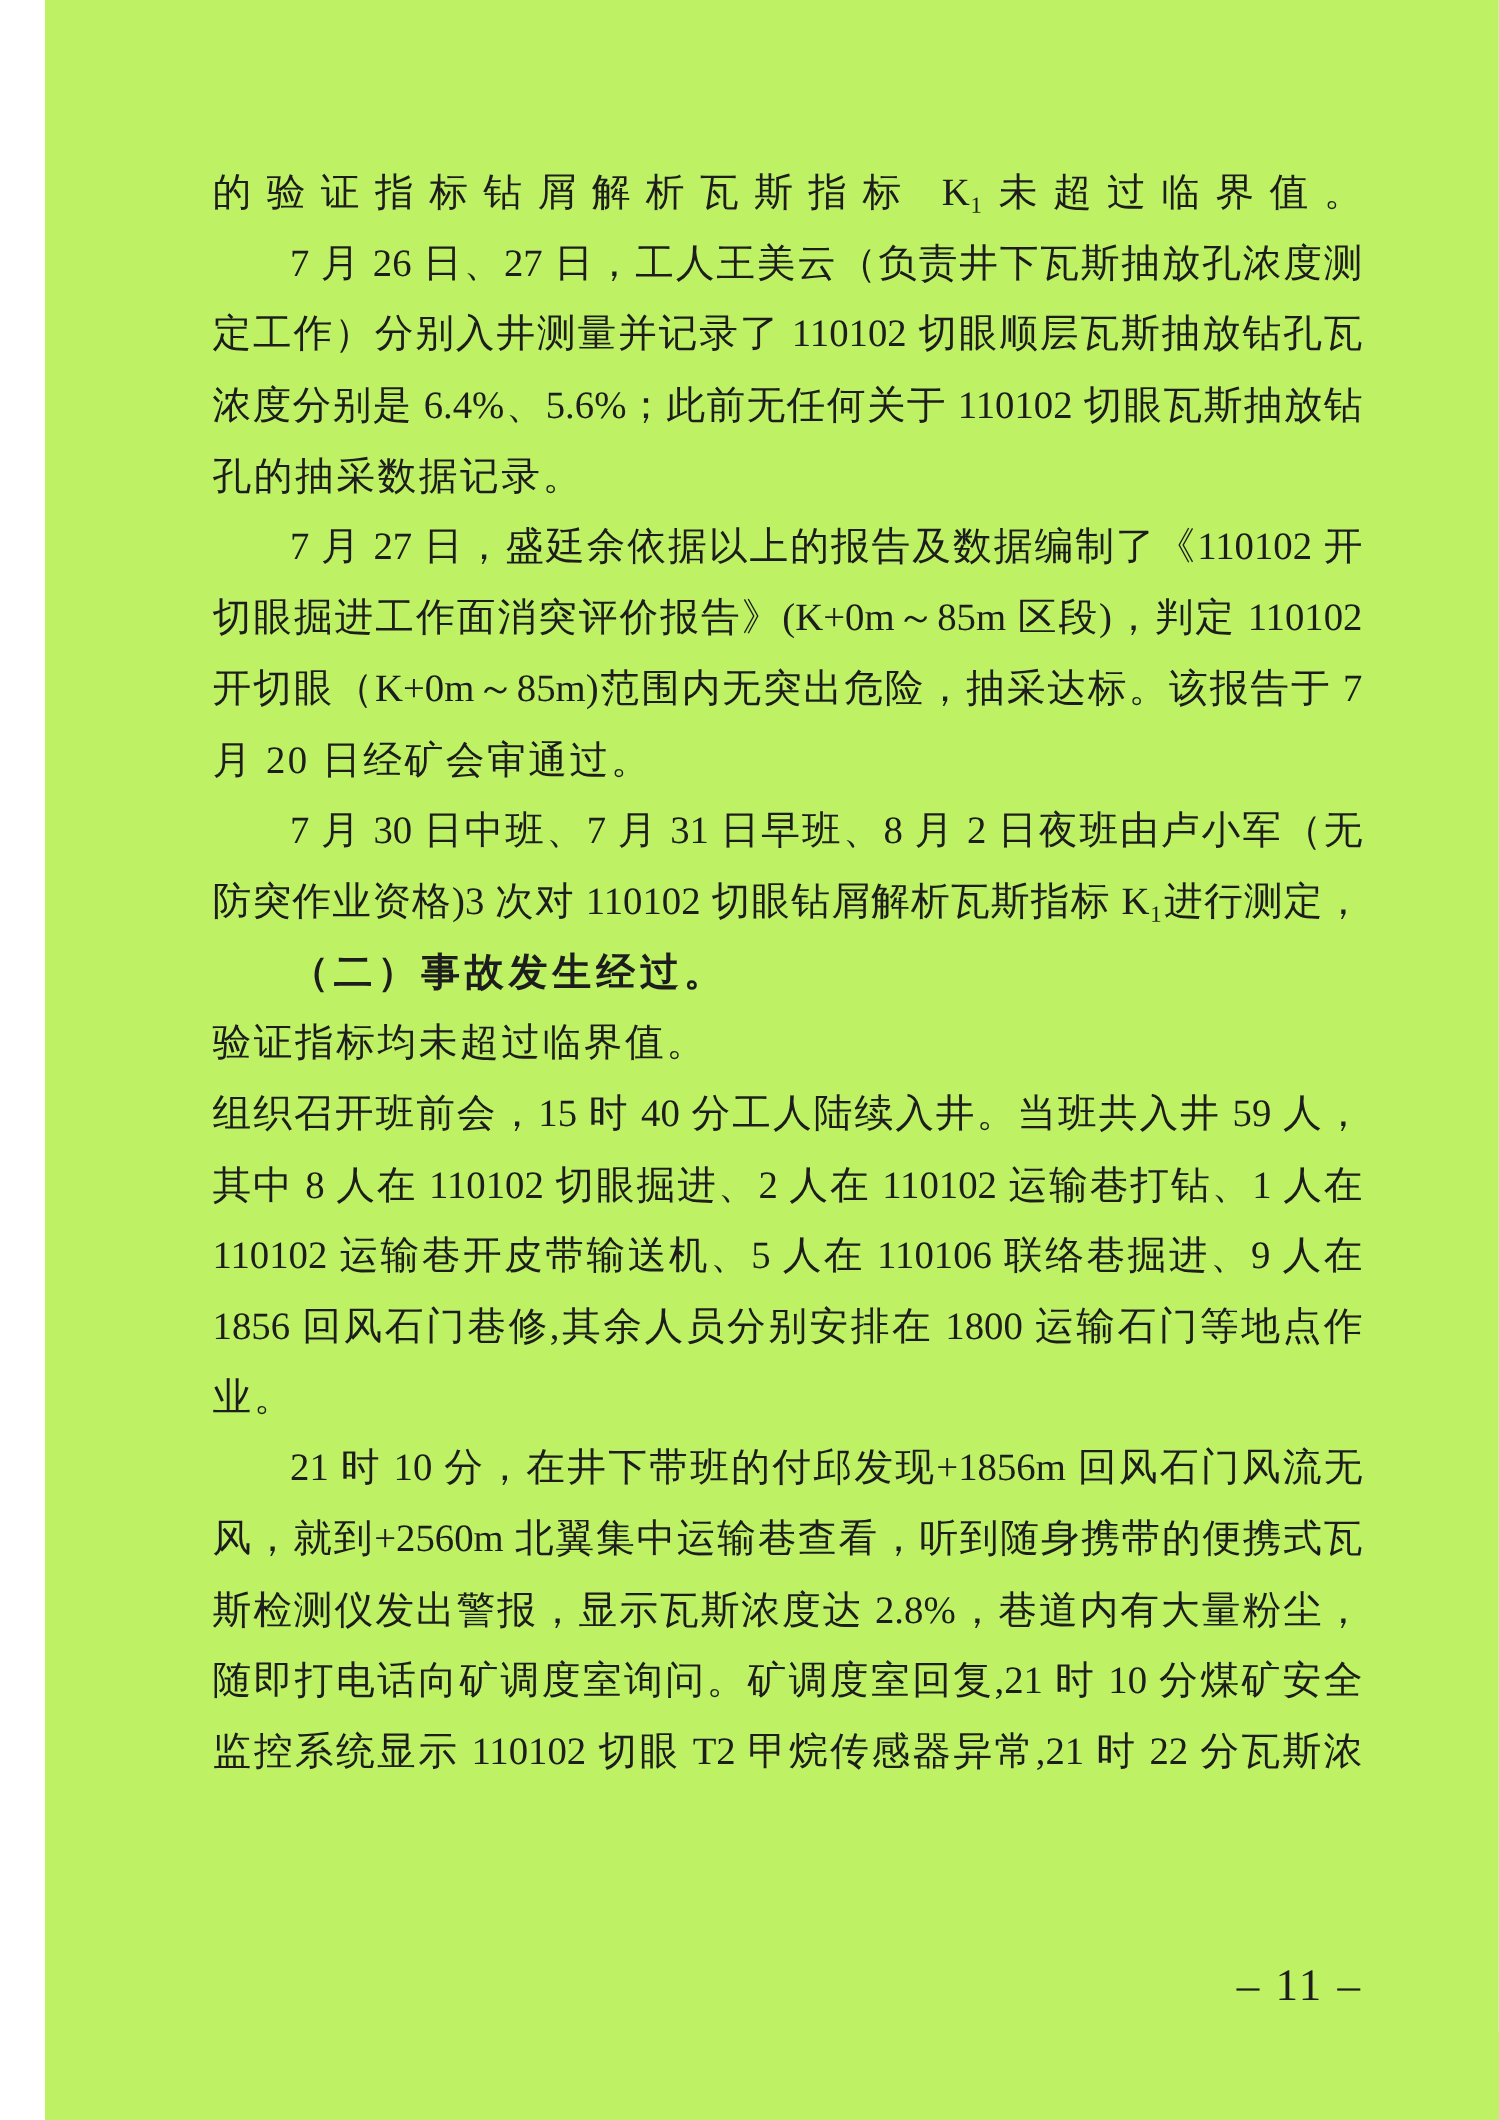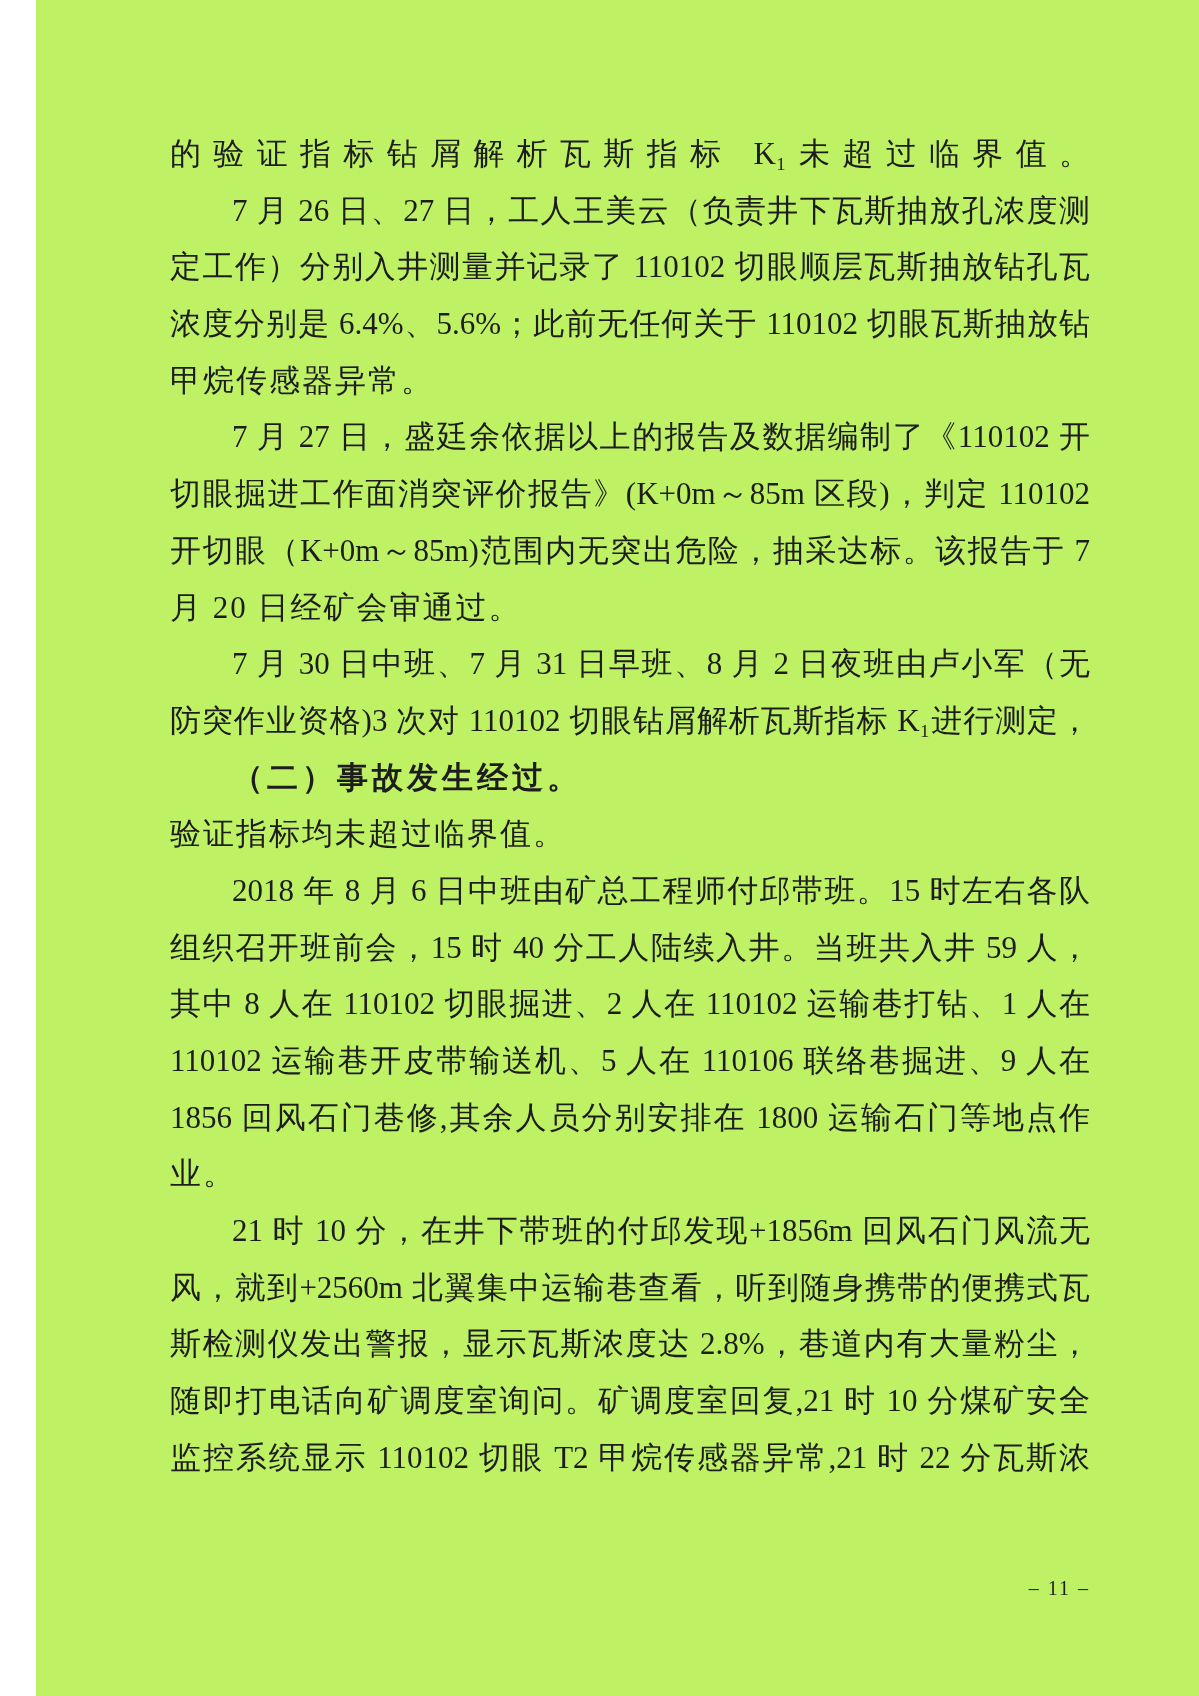--- a/index.html
+++ b/index.html
@@ -43,44 +43,43 @@
   .line.heading {
     font-weight: bold;
     letter-spacing: 4px;
   }
   .page-number {
     position: absolute;
     left: 134px;
     top: 1570px;
     width: 920px;
     text-align: right;
-    font-size: 20px;
+    font-size: 36px;
     line-height: 36px;
     letter-spacing: 2px;
   }
 </style>
 </head>
 <body>
 
 <div class="page">
   <div class="text-block">
     <div class="line fill">的验证指标钻屑解析瓦斯指标 K₁未超过临界值。</div>
     <div class="line fill indent">7 月 26 日、27 日，工人王美云（负责井下瓦斯抽放孔浓度测</div>
     <div class="line fill">定工作）分别入井测量并记录了 110102 切眼顺层瓦斯抽放钻孔瓦</div>
     <div class="line fill">浓度分别是 6.4%、5.6%；此前无任何关于 110102 切眼瓦斯抽放钻</div>
-    <div class="line">甲烷传感器异常。</div>
+    <div class="line">孔的抽采数据记录。</div>
     <div class="line fill indent">7 月 27 日，盛廷余依据以上的报告及数据编制了《110102 开</div>
     <div class="line fill">切眼掘进工作面消突评价报告》(K+0m～85m 区段)，判定 110102</div>
     <div class="line fill">开切眼（K+0m～85m)范围内无突出危险，抽采达标。该报告于 7</div>
     <div class="line">月 20 日经矿会审通过。</div>
     <div class="line fill indent">7 月 30 日中班、7 月 31 日早班、8 月 2 日夜班由卢小军（无</div>
     <div class="line fill">防突作业资格)3 次对 110102 切眼钻屑解析瓦斯指标 K₁进行测定，</div>
     <div class="line indent heading">（二）事故发生经过。</div>
     <div class="line">验证指标均未超过临界值。</div>
-    <div class="line fill indent">2018 年 8 月 6 日中班由矿总工程师付邱带班。15 时左右各队</div>
     <div class="line fill">组织召开班前会，15 时 40 分工人陆续入井。当班共入井 59 人，</div>
     <div class="line fill">其中 8 人在 110102 切眼掘进、2 人在 110102 运输巷打钻、1 人在</div>
     <div class="line fill">110102 运输巷开皮带输送机、5 人在 110106 联络巷掘进、9 人在</div>
     <div class="line fill">1856 回风石门巷修,其余人员分别安排在 1800 运输石门等地点作</div>
     <div class="line">业。</div>
     <div class="line fill indent">21 时 10 分，在井下带班的付邱发现+1856m 回风石门风流无</div>
     <div class="line fill">风，就到+2560m 北翼集中运输巷查看，听到随身携带的便携式瓦</div>
     <div class="line fill">斯检测仪发出警报，显示瓦斯浓度达 2.8%，巷道内有大量粉尘，</div>
     <div class="line fill">随即打电话向矿调度室询问。矿调度室回复,21 时 10 分煤矿安全</div>
     <div class="line fill">监控系统显示 110102 切眼 T2 甲烷传感器异常,21 时 22 分瓦斯浓</div>

